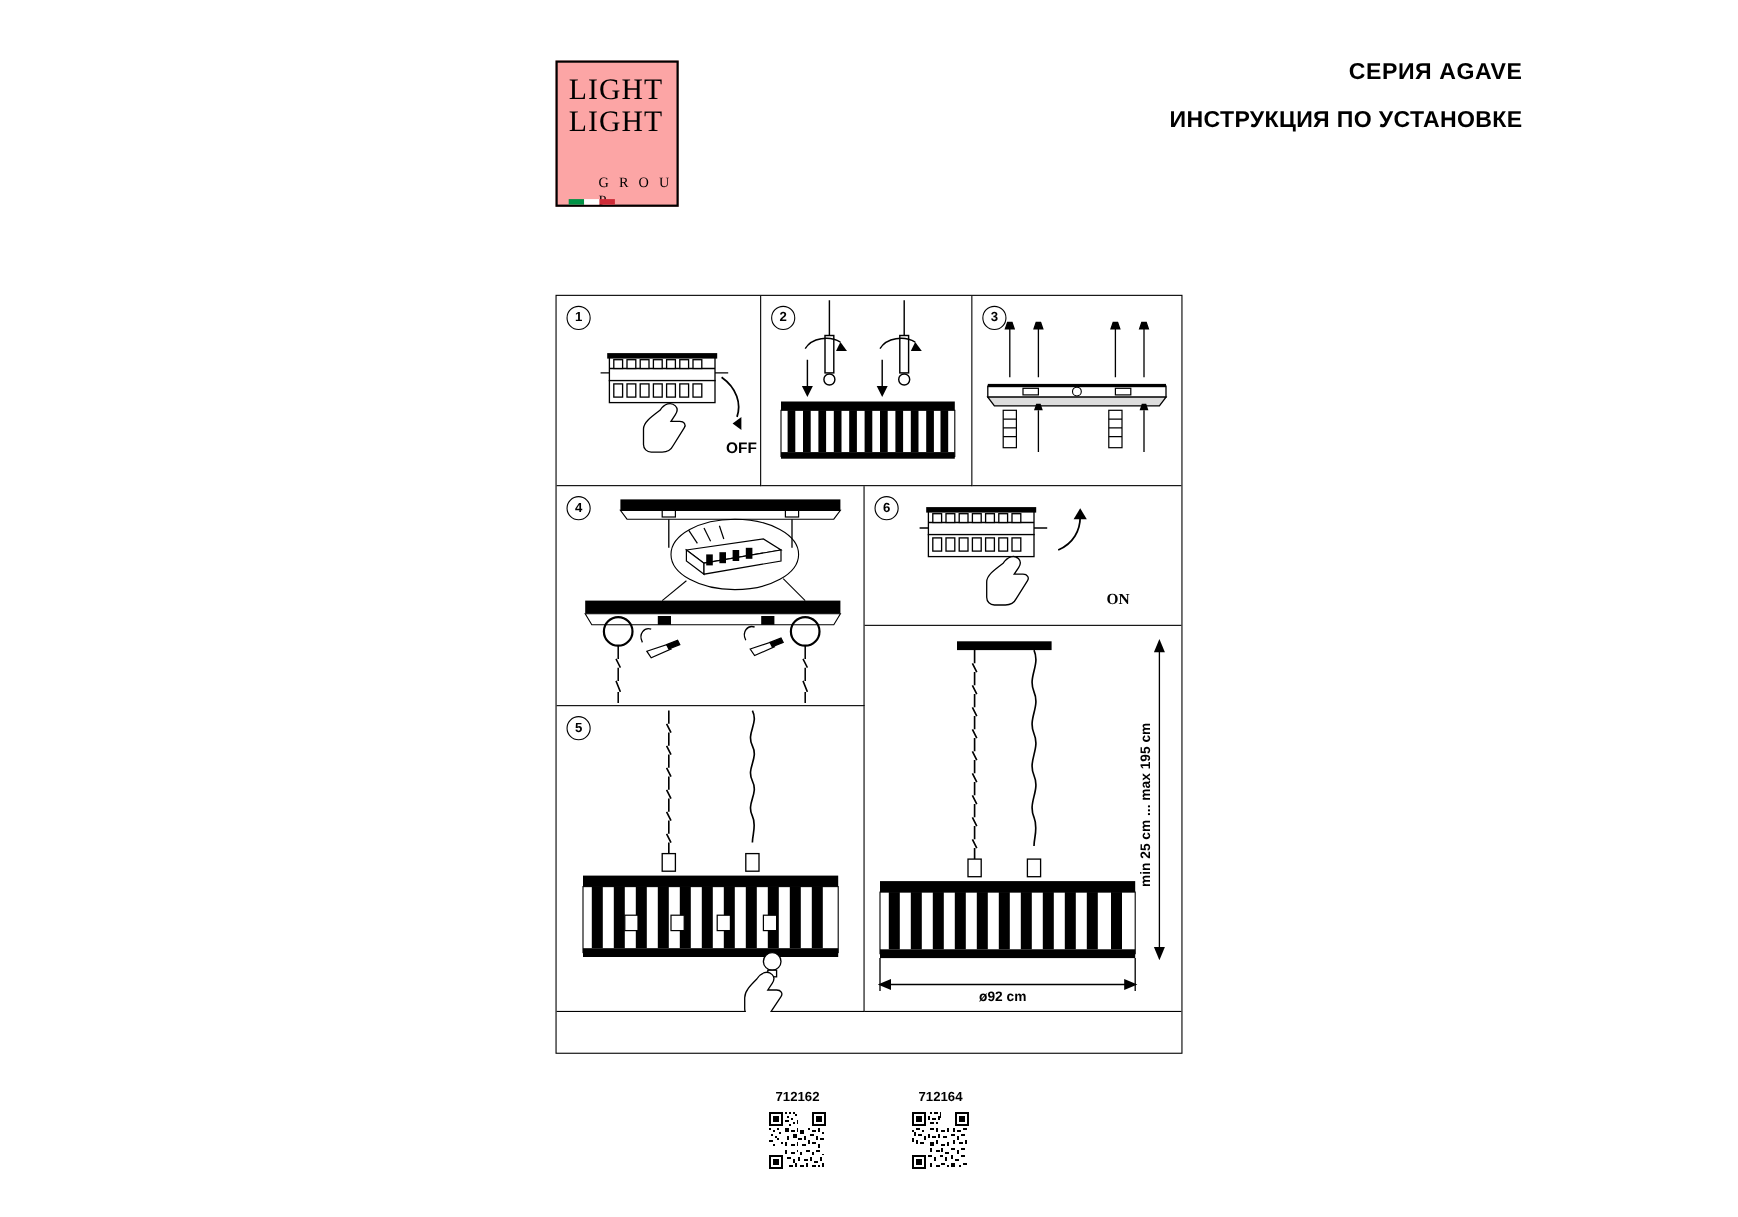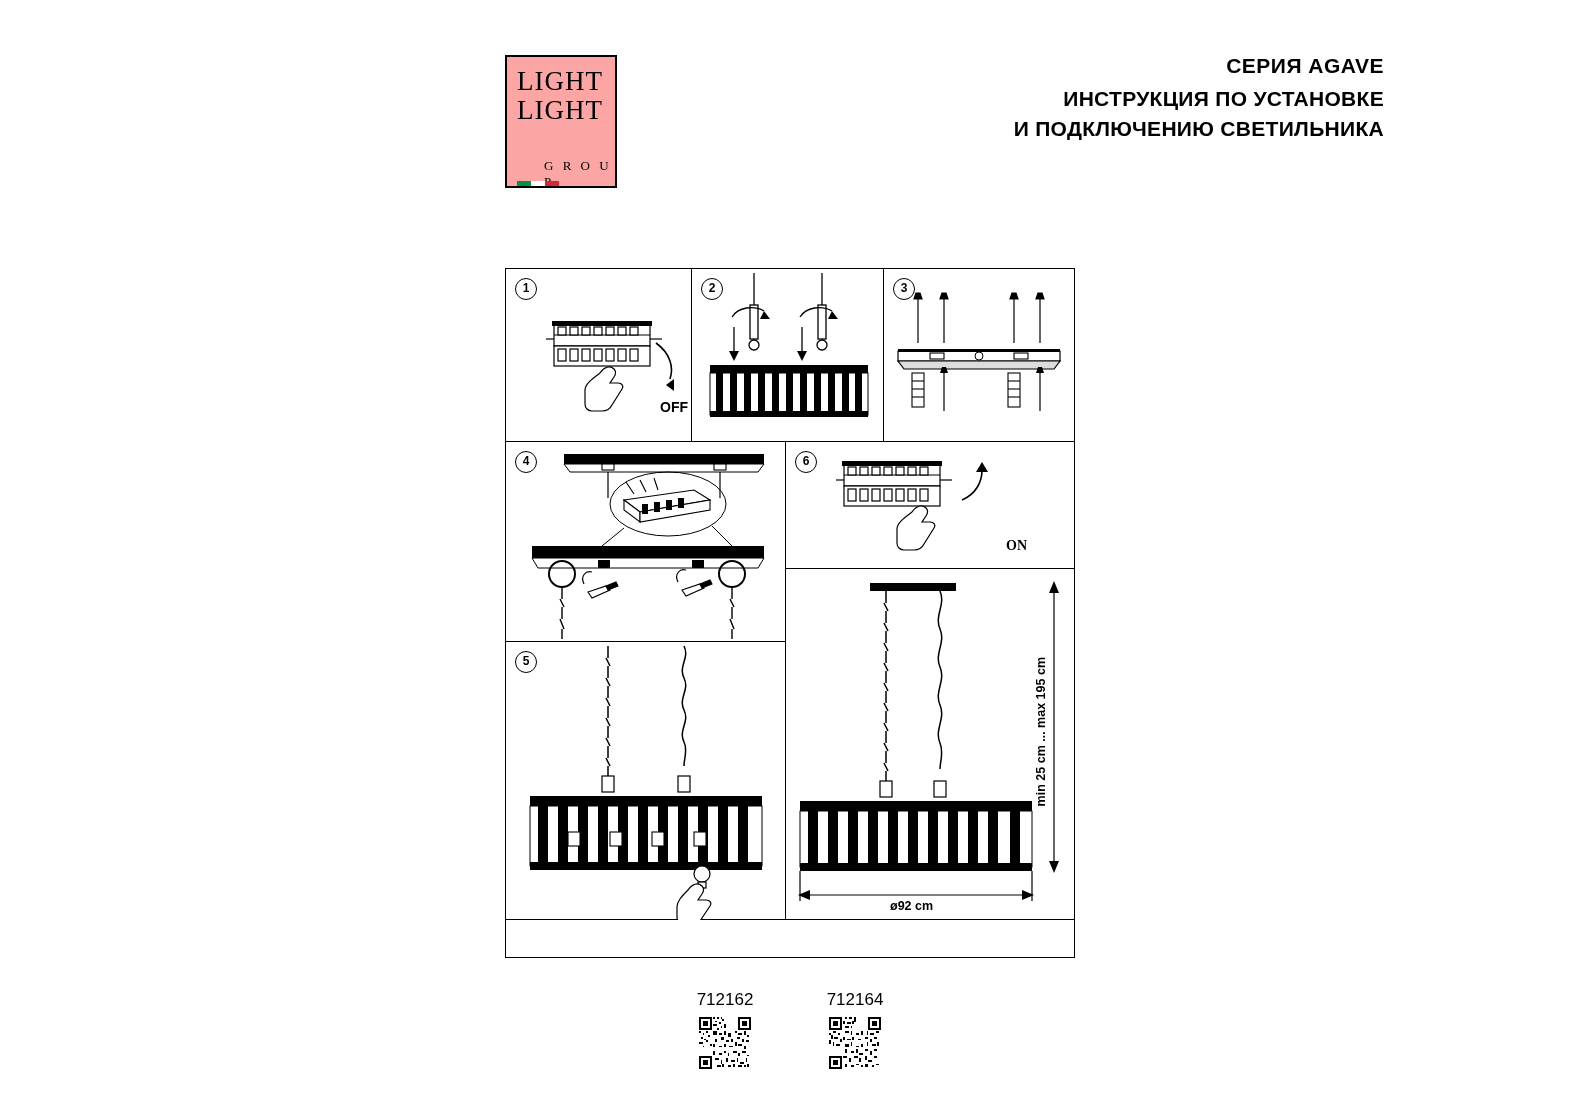--- a/index.html
+++ b/index.html
@@ -57,21 +57,21 @@
     text-align: right;
   }
   .header-text .line1,
   .header-text .line2 {
     font-size: 21px;
     font-weight: bold;
     letter-spacing: 0.5px;
     line-height: 28px;
   }
   .header-text .title {
-    margin-top: 4px;
+    margin-top: 14px;
     font-size: 21px;
     font-weight: bold;
     line-height: 30px;
     letter-spacing: 0.3px;
   }
 
   
   .frame {
     position: absolute;
     left: 505px; top: 268px;
@@ -115,21 +115,21 @@
 
   
   .footer {
     position: absolute;
     left: 680px; top: 990px;
     width: 220px;
     display: flex;
     justify-content: space-between;
   }
   .qr-item { width: 90px; text-align: center; }
-  .qr-code-label { font-size: 17px; font-weight: normal; margin-bottom: 7px; }
+  .qr-code-label { font-size: 12px; font-weight: bold; margin-bottom: 7px; }
   .qr { width: 52px; height: 52px; margin: 0 auto; }
 
   svg { display: block; }
   .dim-text {
     position: absolute;
     font-size: 12.5px;
     font-weight: bold;
   }
   .vert {
     writing-mode: vertical-rl;
@@ -152,21 +152,20 @@
       <i class="g"></i>
         <i class="w"></i>
         <i class="r"></i>
     </div>
   </div>
 
   <div class="header-text">
     <div class="line1">СЕРИЯ AGAVE</div>
     <div class="title">
       <div>ИНСТРУКЦИЯ ПО УСТАНОВКЕ</div>
-      <div>И ПОДКЛЮЧЕНИЮ СВЕТИЛЬНИКА</div>
     </div>
   </div>
 
   <div class="frame">
 
     <div class="cell b-r b-b" style="left:0;top:0;width:186px;height:173px;">
       <div class="step-num">1</div>
       <svg width="186" height="173" viewBox="0 0 186 173">
 
         <g stroke="#000" fill="none" stroke-width="1.2">

